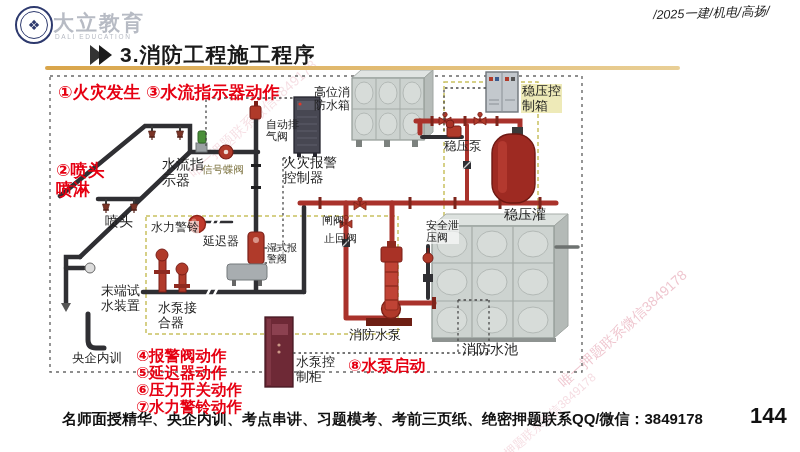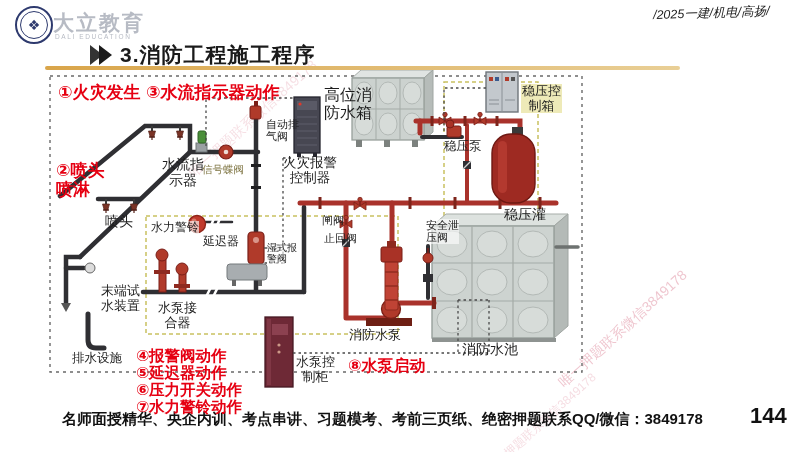--- a/index.html
+++ b/index.html
@@ -21,21 +21,21 @@
   .title-row{position:absolute;left:46px;top:41px;z-index:5;display:flex;align-items:center;padding-left:44px;}
   .chev{width:0;height:0;border-left:13px solid #1a1a1a;border-top:10px solid transparent;
         border-bottom:10px solid transparent;display:inline-block;}
   .chev.c1{border-left-color:#333;margin-right:-4px;}
   .page-title{font-size:21px;font-weight:bold;color:#1a1a1a;margin-left:8px;letter-spacing:1px;}
   .title-underline{position:absolute;left:45px;top:66px;width:635px;height:4px;z-index:4;
         background:linear-gradient(90deg,#d9a54a,#e9cf96);border-radius:2px;}
 
   
   .lbl{position:absolute;color:#1d1d1d;line-height:1.12;white-space:pre-line;z-index:6;}
-  .lbl.c{text-align:center;}
+  .lbl.c{}
   .step{position:absolute;color:#e60012;font-weight:bold;white-space:pre-line;line-height:1.1;z-index:7;}
 
   
   .footer-text{position:absolute;left:62px;top:410px;font-size:15px;font-weight:700;color:#111;
         white-space:nowrap;z-index:5;}
   .page-num{position:absolute;left:750px;top:403px;font-size:22px;font-weight:bold;color:#111;z-index:5;}
 
   
   .wm{position:absolute;color:rgba(214,105,130,0.38);font-size:14px;white-space:nowrap;
       transform:rotate(-42deg);z-index:2;pointer-events:none;}
@@ -309,41 +309,41 @@
   <div class="step" style="left:136px;top:381px;font-size:15.5px;">⑥压力开关动作</div>
   <div class="step" style="left:136px;top:398px;font-size:15.5px;">⑦水力警铃动作</div>
   <div class="step" style="left:348px;top:357px;font-size:16px;">⑧水泵启动</div>
 
   <div class="lbl" style="left:96px;top:214px;font-size:14px;padding-left:9px;">喷头</div>
   <div class="lbl c" style="left:162px;top:157px;font-size:14px;">水流指
 示器</div>
   <div class="lbl" style="left:202px;top:164px;font-size:10.5px;color:#7d7340;">信号蝶阀</div>
   <div class="lbl" style="left:266px;top:118px;font-size:11px;">自动排
 气阀</div>
-  <div class="lbl" style="left:324px;top:86px;font-size:16px;">高位消
+  <div class="lbl" style="left:314px;top:86px;font-size:12px;">高位消
 防水箱</div>
   <div class="lbl c" style="left:283px;top:155px;font-size:13.5px;">火灾报警
 控制器</div>
   <div class="lbl c" style="left:521px;top:84px;font-size:13px;background:#eeeab8;padding:0 1px;">稳压控
 制箱</div>
   <div class="lbl" style="left:444px;top:139px;font-size:12.5px;">稳压泵</div>
   <div class="lbl" style="left:504px;top:207px;font-size:14px;">稳压灌</div>
   <div class="lbl" style="left:151px;top:221px;font-size:12px;background:rgba(255,255,255,0.65);">水力警铃</div>
   <div class="lbl" style="left:203px;top:235px;font-size:12px;background:rgba(255,255,255,0.65);">延迟器</div>
   <div class="lbl" style="left:322px;top:214px;font-size:11px;">闸阀</div>
   <div class="lbl" style="left:324px;top:232px;font-size:11px;">止回阀</div>
   <div class="lbl" style="left:267px;top:242px;font-size:10px;background:rgba(255,255,255,0.6);">湿式报
 警阀</div>
   <div class="lbl" style="left:426px;top:219px;font-size:11px;background:rgba(255,255,255,0.6);">安全泄
 压阀</div>
   <div class="lbl" style="left:101px;top:284px;font-size:13px;">末端试
 水装置</div>
   <div class="lbl c" style="left:158px;top:301px;font-size:13px;">水泵接
 合器</div>
-  <div class="lbl" style="left:72px;top:351px;font-size:12.5px;">排水设施</div>
+  <div class="lbl" style="left:72px;top:351px;font-size:12.5px;">央企内训</div>
   <div class="lbl" style="left:349px;top:328px;font-size:13px;">消防水泵</div>
   <div class="lbl c" style="left:296px;top:355px;font-size:13px;">水泵控
 制柜</div>
   <div class="lbl" style="left:462px;top:342px;font-size:14px;">消防水池</div>
 
   <div class="footer-text">名师面授精华、央企内训、考点串讲、习题模考、考前三页纸、绝密押题联系QQ/微信：3849178</div>
   <div class="page-num">144</div>
 </div>
 
 </body></html>

